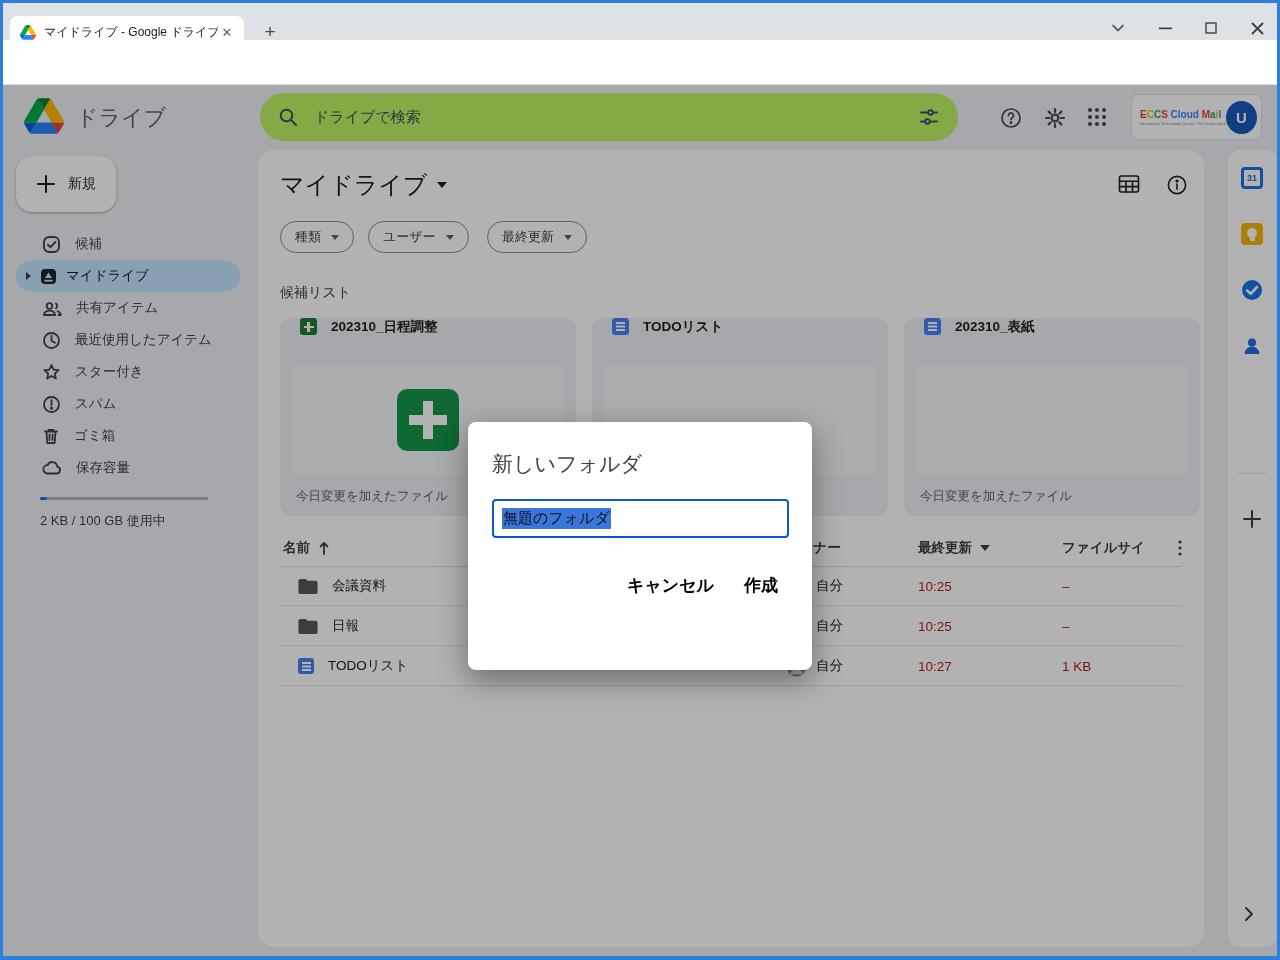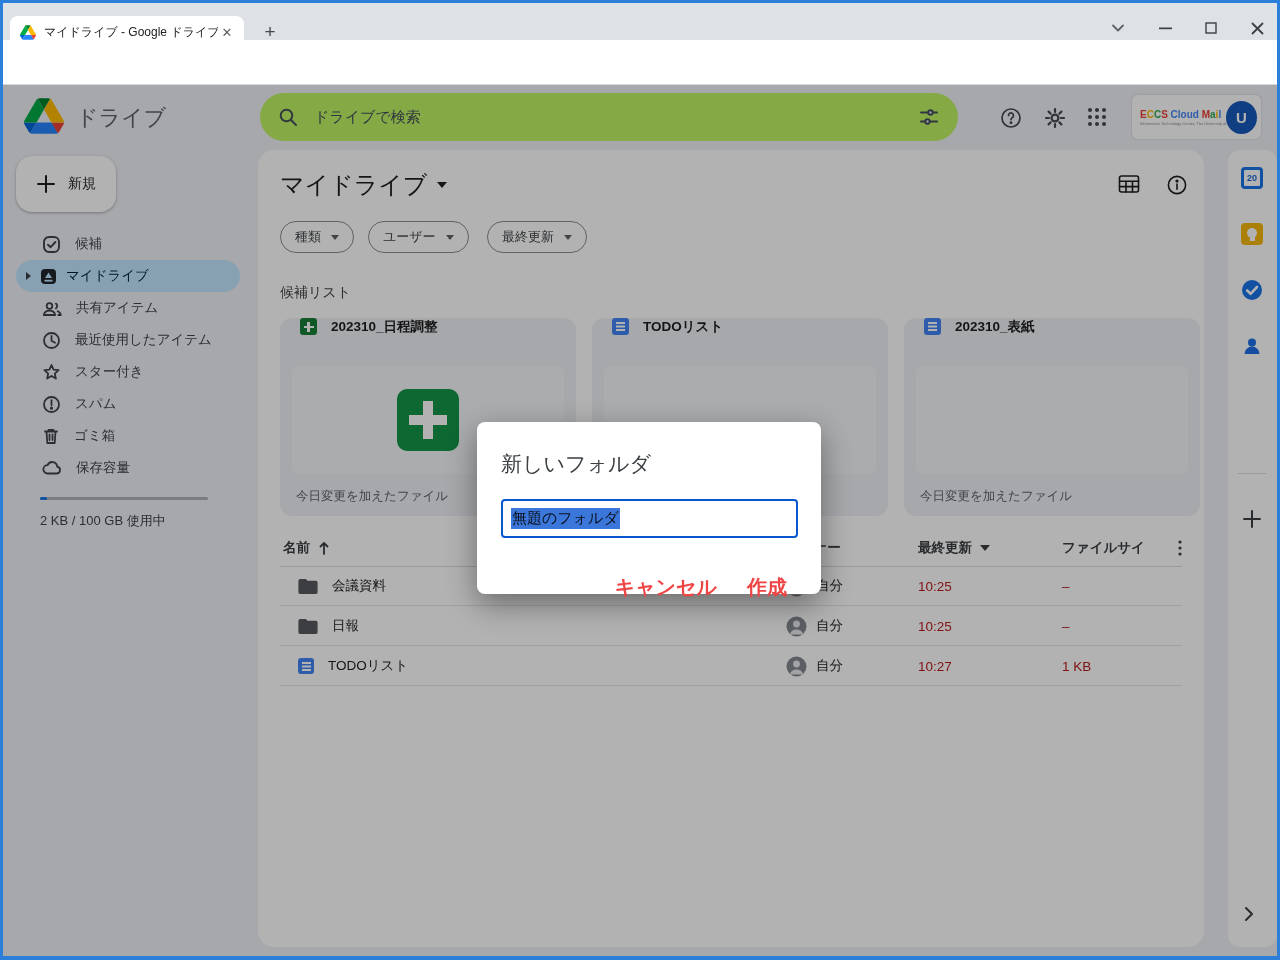--- a/index.html
+++ b/index.html
@@ -94,26 +94,26 @@
   .strip-icon { position:absolute; left:13px; width:22px; height:22px; }
   .strip-divider { position:absolute; left:10px; top:323px; width:28px; height:1px; background:#dadce0; }
   .cal-icon { width:22px; height:22px; background:#1a73e8; border-radius:4px; display:flex; align-items:center; justify-content:center; }
   .cal-inner { width:16px; height:16px; background:#fff; border-radius:1px; font-size:9px; font-weight:bold; color:#1967d2; display:flex; align-items:center; justify-content:center; }
   .keep-icon { width:22px; height:22px; background:#f5b80b; border-radius:4px; position:relative; }
   .keep-icon:before { content:""; position:absolute; left:6px; top:4.5px; width:10px; height:10px; border-radius:50%; background:#fff; }
   .keep-icon:after { content:""; position:absolute; left:8.5px; top:14px; width:5px; height:3.5px; background:#fff; }
 
   
   .overlay { position:absolute; inset:0; background:rgba(0,0,0,0.30); z-index:50; }
-  .dialog { position:absolute; left:468px; top:337px; width:344px; height:172px; background:#fff; border-radius:8px; box-shadow:0 10px 30px rgba(0,0,0,.4); z-index:60;margin-left:9px; }
+  .dialog { position:absolute; left:468px; top:337px; width:344px; height:248px; background:#fff; border-radius:8px; box-shadow:0 10px 30px rgba(0,0,0,.4); z-index:60; }
   .dialog-title { position:absolute; left:24px; top:28px; font-size:21px; color:#3c4043; }
   .dialog-input { position:absolute; left:24px; top:77px; width:297px; height:39px; border:2px solid #0b57d0; border-radius:4px; display:flex; align-items:center; padding:0 8px; font-size:15px; }
   .dialog-input .sel { background:#3b77da; color:#0a0f1a; padding:1px 1px; }
   .dialog-actions { position:absolute; right:34px; top:152px; display:flex; gap:30px; }
-  .dlg-btn { font-size:20px; font-weight:bold; color:#ef4444; }
+  .dlg-btn { font-size:17px; font-weight:bold; color:#000000; }
 </style>
 </head>
 <body>
 
 <div class="tabbar">
   <div class="tab">
     <span>
       <svg width="16" height="15" viewBox="0 0 87.3 78">
         <path fill="#0066da" d="m6.6 66.85 3.85 6.65c.8 1.4 1.95 2.5 3.3 3.3l13.75-23.8h-27.5c0 1.55.4 3.1 1.2 4.5z"></path>
         <path fill="#00ac47" d="m43.65 25-13.75-23.8c-1.35.8-2.5 1.9-3.3 3.3l-25.4 44a9.06 9.06 0 0 0-1.2 4.5h27.5z"></path>
@@ -535,21 +535,21 @@
           <span>1 KB</span>
         </div>
 
       <div class="row-border"></div>
     </div>
   </div>
 
   <div class="strip">
     <div class="strip-icon" style="top:17px;">
       <div class="cal-icon">
-          <div class="cal-inner">20</div>
+          <div class="cal-inner">31</div>
         </div>
     </div>
     <div class="strip-icon" style="top:73px;">
       <div class="keep-icon"></div>
     </div>
     <div class="strip-icon" style="top:129px;">
       <svg width="22" height="22">
           <circle cx="11" cy="11" r="10" fill="#1a73e8"></circle>
           <polyline points="6.2,11.5 9.6,14.8 16,8" fill="none" stroke="#fff" stroke-width="2.6" stroke-linecap="round" stroke-linejoin="round"></polyline>
         </svg>

